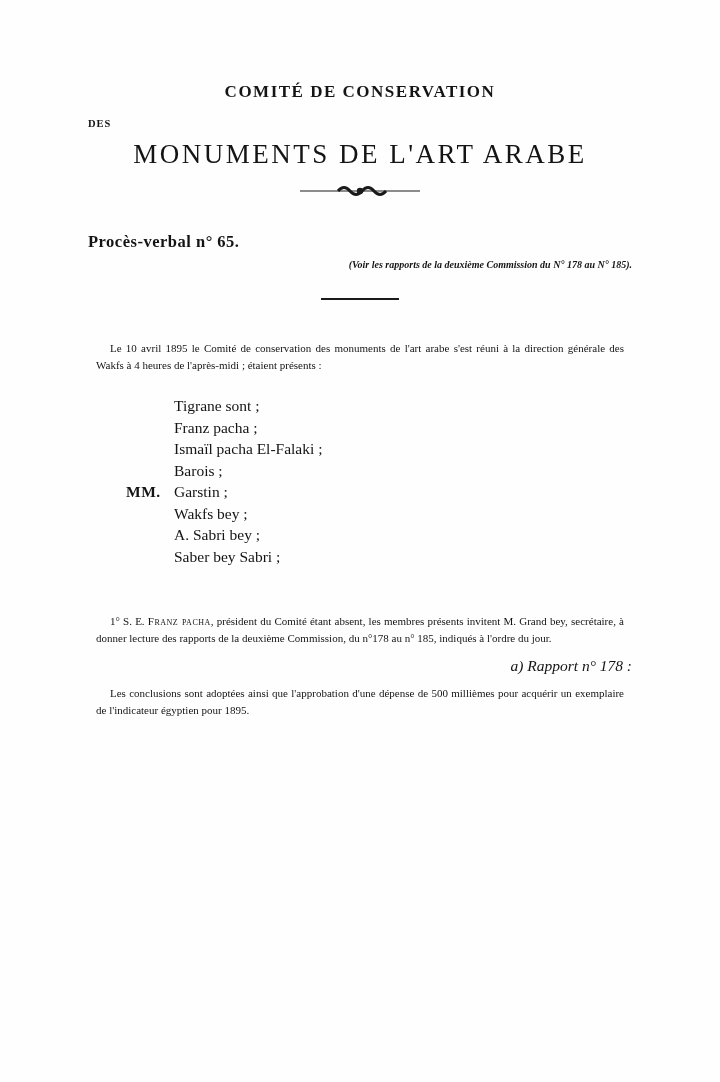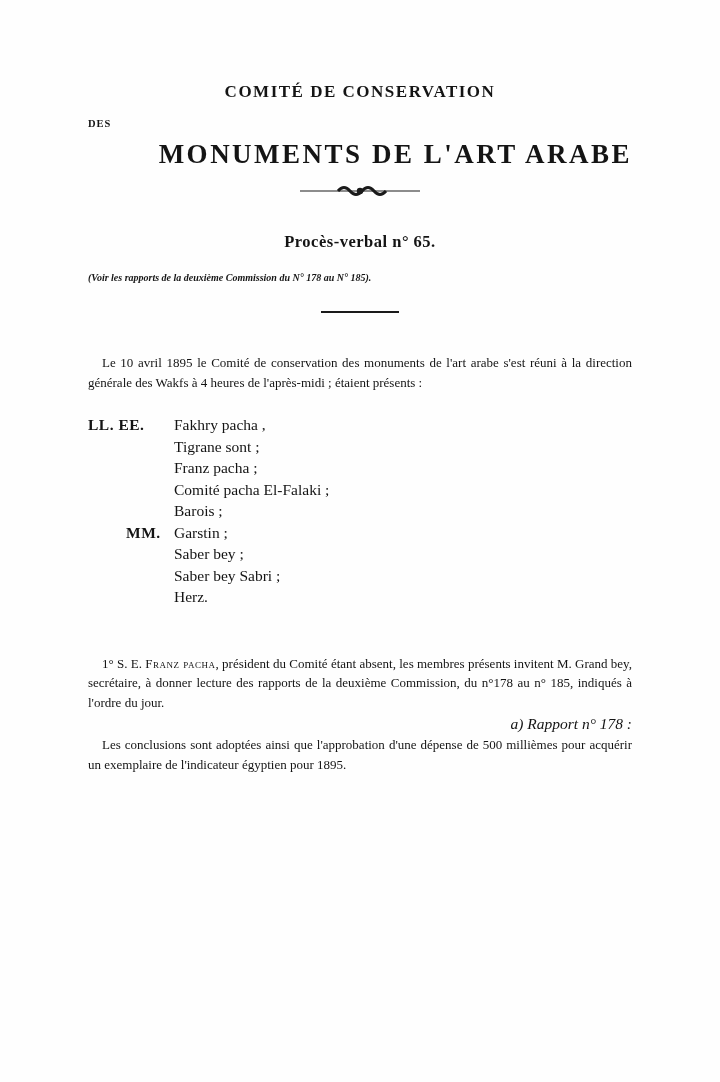--- a/index.html
+++ b/index.html
@@ -26,60 +26,60 @@
     letter-spacing: 1.5px;
   }
   .title-2 {
     text-align: left;
     font-weight: bold;
     font-size: 10.5px;
     letter-spacing: 1px;
     margin-top: 16px;
   }
   .title-3 {
-    text-align: right;
-    font-weight: bold;
+    text-align: center;
+    font-weight: normal;
     font-size: 27px;
     letter-spacing: 2.5px;
     margin-top: 10px;
     white-space: nowrap;
   }
   .ornament {
     text-align: center;
     margin-top: 14px;
     line-height: 0;
   }
   
   .pv-title {
-    text-align: center;
+    text-align: left;
     font-weight: bold;
     font-size: 16.5px;
     letter-spacing: 0.5px;
     margin-top: 34px;
   }
   .pv-note {
-    text-align: left;
+    text-align: right;
     font-style: italic;
     font-weight: bold;
     font-size: 10px;
-    margin-top: 20px;
+    margin-top: 7px;
   }
   .rule {
     width: 78px;
     height: 2px;
     background: #1a1a1a;
     margin: 28px auto 0 auto;
   }
   
   .para {
-    font-size: 13px;
+    font-size: 11px;
     line-height: 1.5;
     text-align: justify;
     text-indent: 14px;
-    margin: 0;
+    margin: 8px;
   }
   .intro {
     margin-top: 40px;
   }
   .smallcaps {
     font-variant: small-caps;
     letter-spacing: 0.5px;
   }
   
   .attendees {
@@ -137,54 +137,53 @@
     <div class="pv-note">(Voir les rapports de la deuxième Commission du N° 178 au N° 185).</div>
     <div class="rule"></div>
   </section>
 
   <main>
 
     <p class="para intro">Le 10 avril 1895 le Comité de conservation des monuments de l'art arabe s'est réuni à la direction générale des Wakfs à 4 heures de l'après-midi ; étaient présents :</p>
 
     <div class="attendees">
       <div class="att-row">
-        <span class="att-label">LL. EE.</span>
-        <span class="att-name">Fakhry pacha ,</span>
-      </div>
-      <div class="att-row">
         <span class="att-label"></span>
         <span class="att-name">Tigrane sont ;</span>
       </div>
       <div class="att-row">
         <span class="att-label"></span>
         <span class="att-name">Franz pacha ;</span>
       </div>
       <div class="att-row">
         <span class="att-label"></span>
-        <span class="att-name">Comité pacha El-Falaki ;</span>
+        <span class="att-name">Ismaïl pacha El-Falaki ;</span>
       </div>
       <div class="att-row">
         <span class="att-label"></span>
         <span class="att-name">Barois ;</span>
       </div>
       <div class="att-row">
         <span class="att-label att-label--mm">MM.</span>
         <span class="att-name">Garstin ;</span>
       </div>
       <div class="att-row">
         <span class="att-label"></span>
-        <span class="att-name">Saber bey ;</span>
+        <span class="att-name">Wakfs bey ;</span>
+      </div>
+      <div class="att-row">
+        <span class="att-label"></span>
+        <span class="att-name">A. Sabri bey ;</span>
       </div>
       <div class="att-row">
         <span class="att-label"></span>
         <span class="att-name">Saber bey Sabri ;</span>
       </div>
       <div class="att-row">
         <span class="att-label"></span>
-        <span class="att-name">Herz.</span>
       </div>
     </div>
 
     <p class="para minutes-p1"><span>1° S. E. </span><span class="smallcaps">Franz pacha</span><span>, président du Comité étant absent, les membres présents invitent M. Grand bey, secrétaire, à donner lecture des rapports de la deuxième Commission, du n°178 au n° 185, indiqués à l'ordre du jour.</span></p>
 
     <p class="item-a">a) Rapport n° 178 :</p>
 
     <p class="para">Les conclusions sont adoptées ainsi que l'approbation d'une dépense de 500 millièmes pour acquérir un exemplaire de l'indicateur égyptien pour 1895.</p>
 
   </main>

